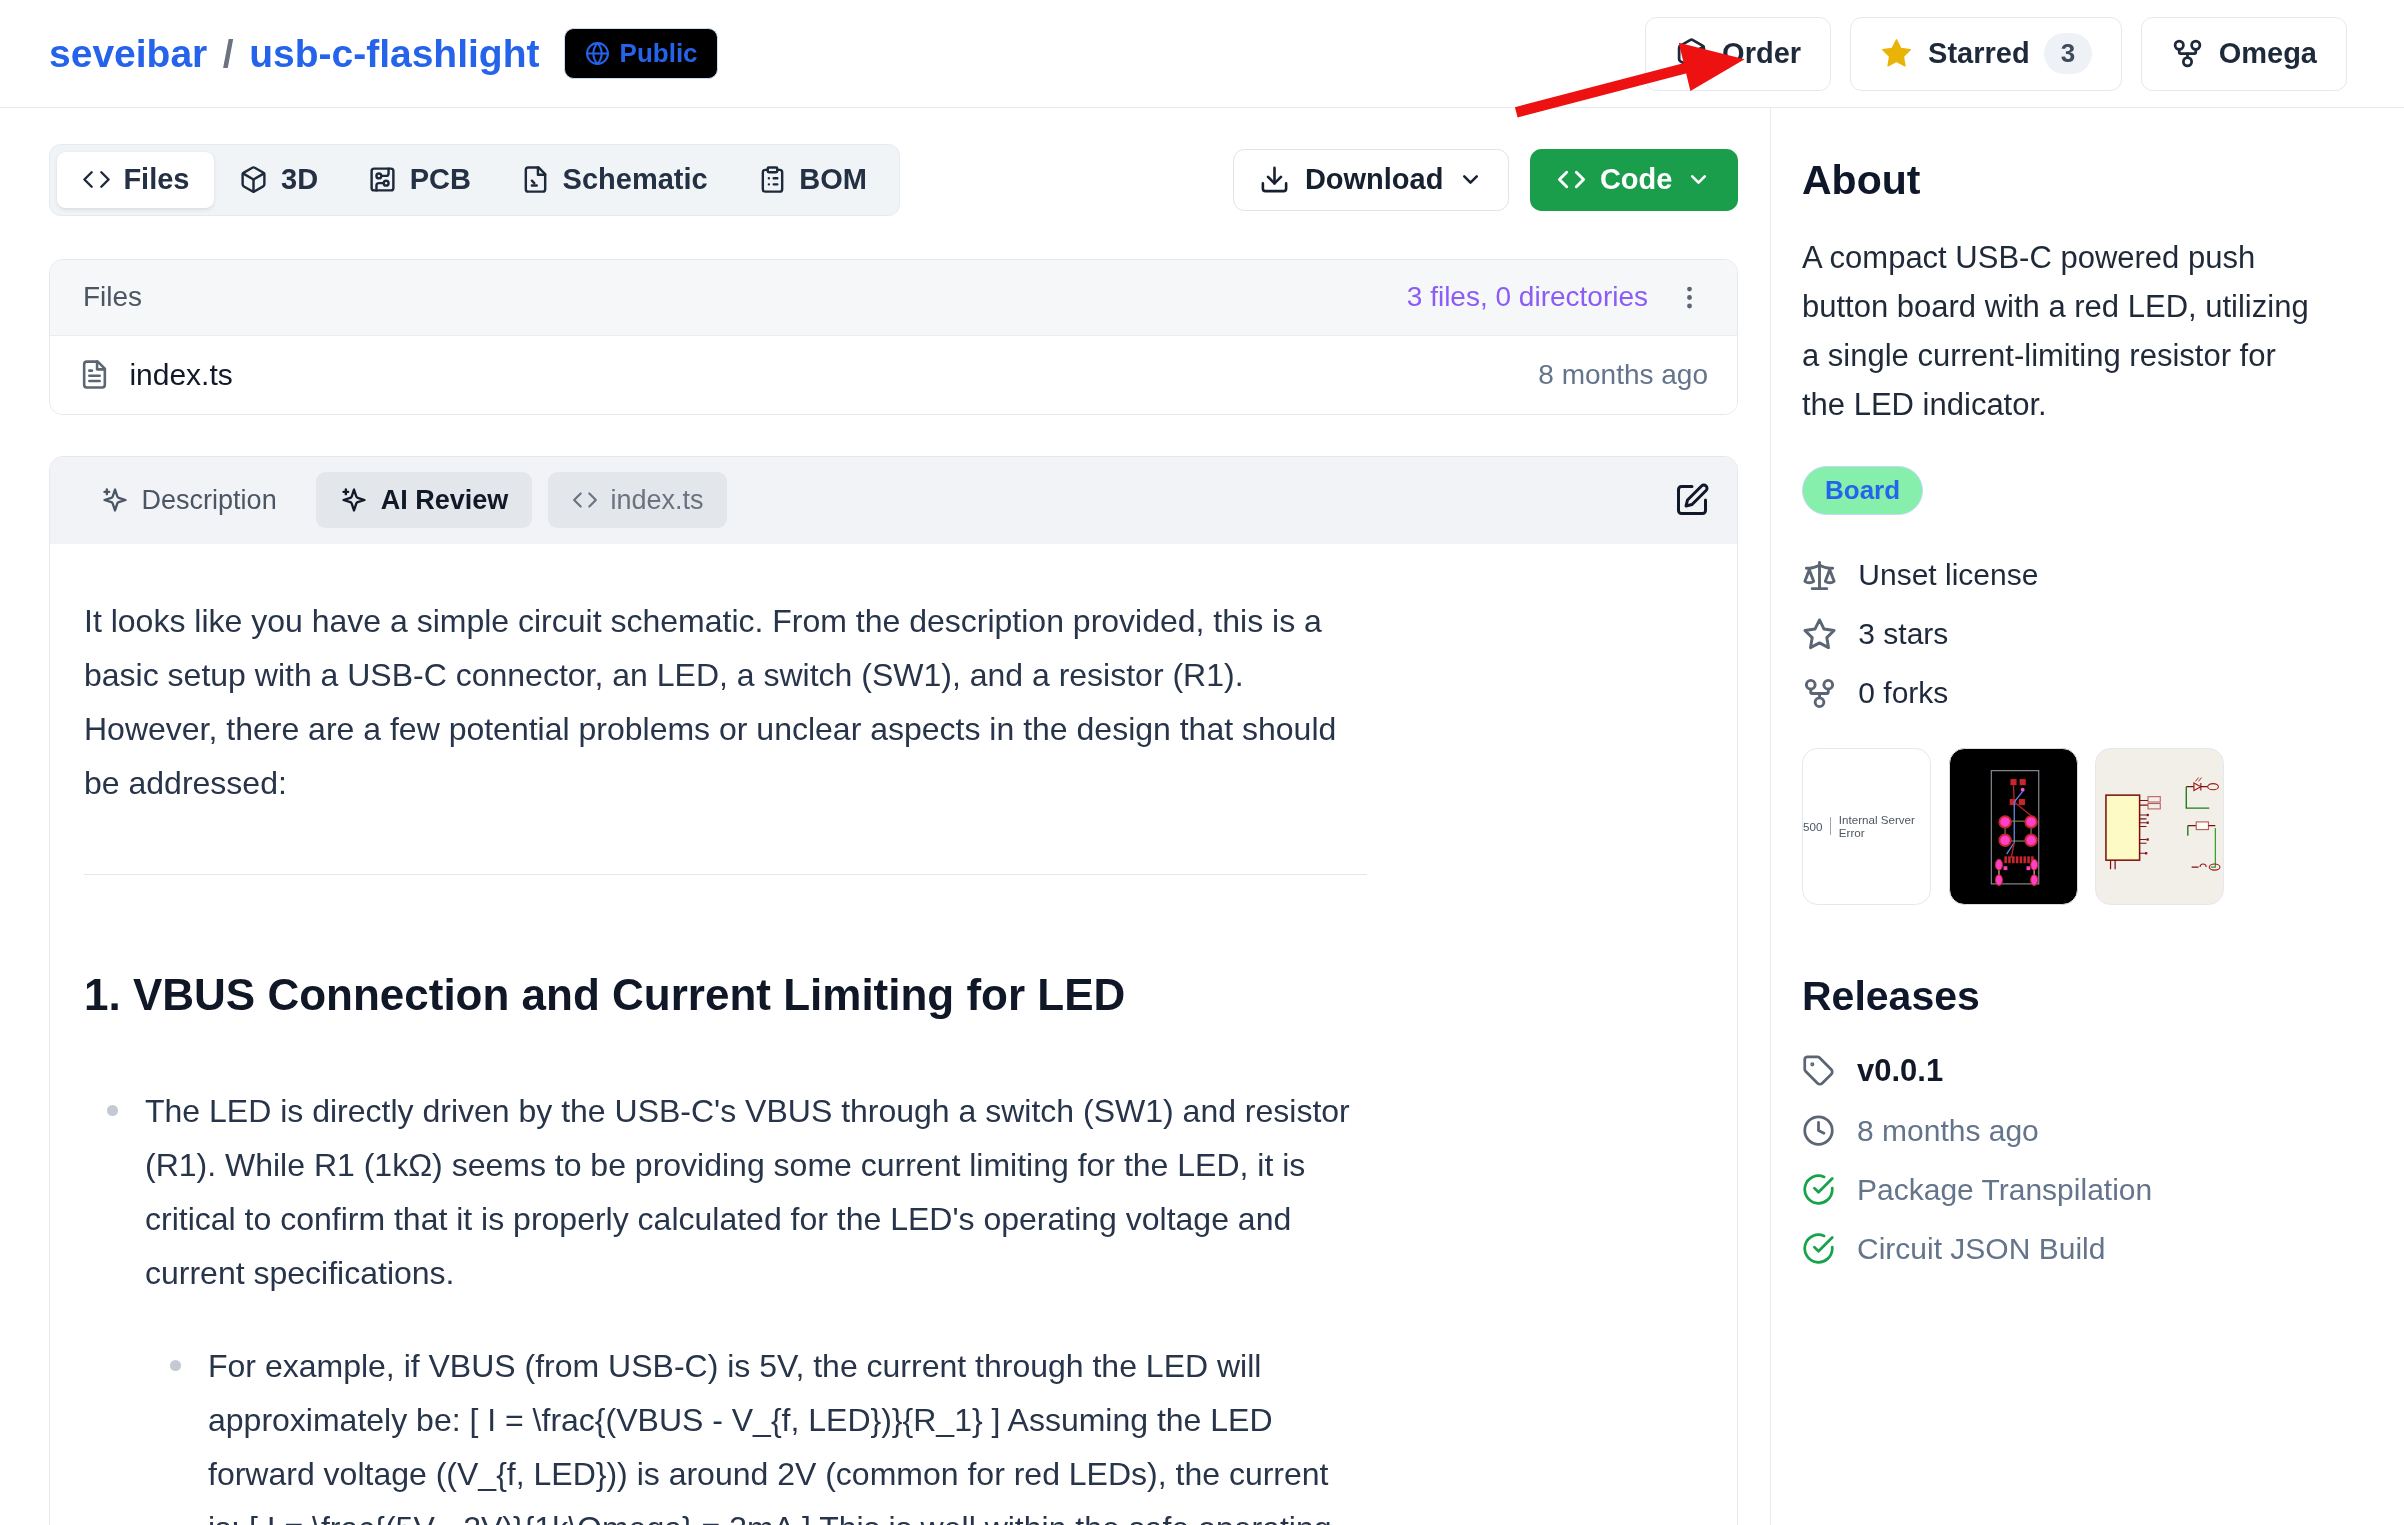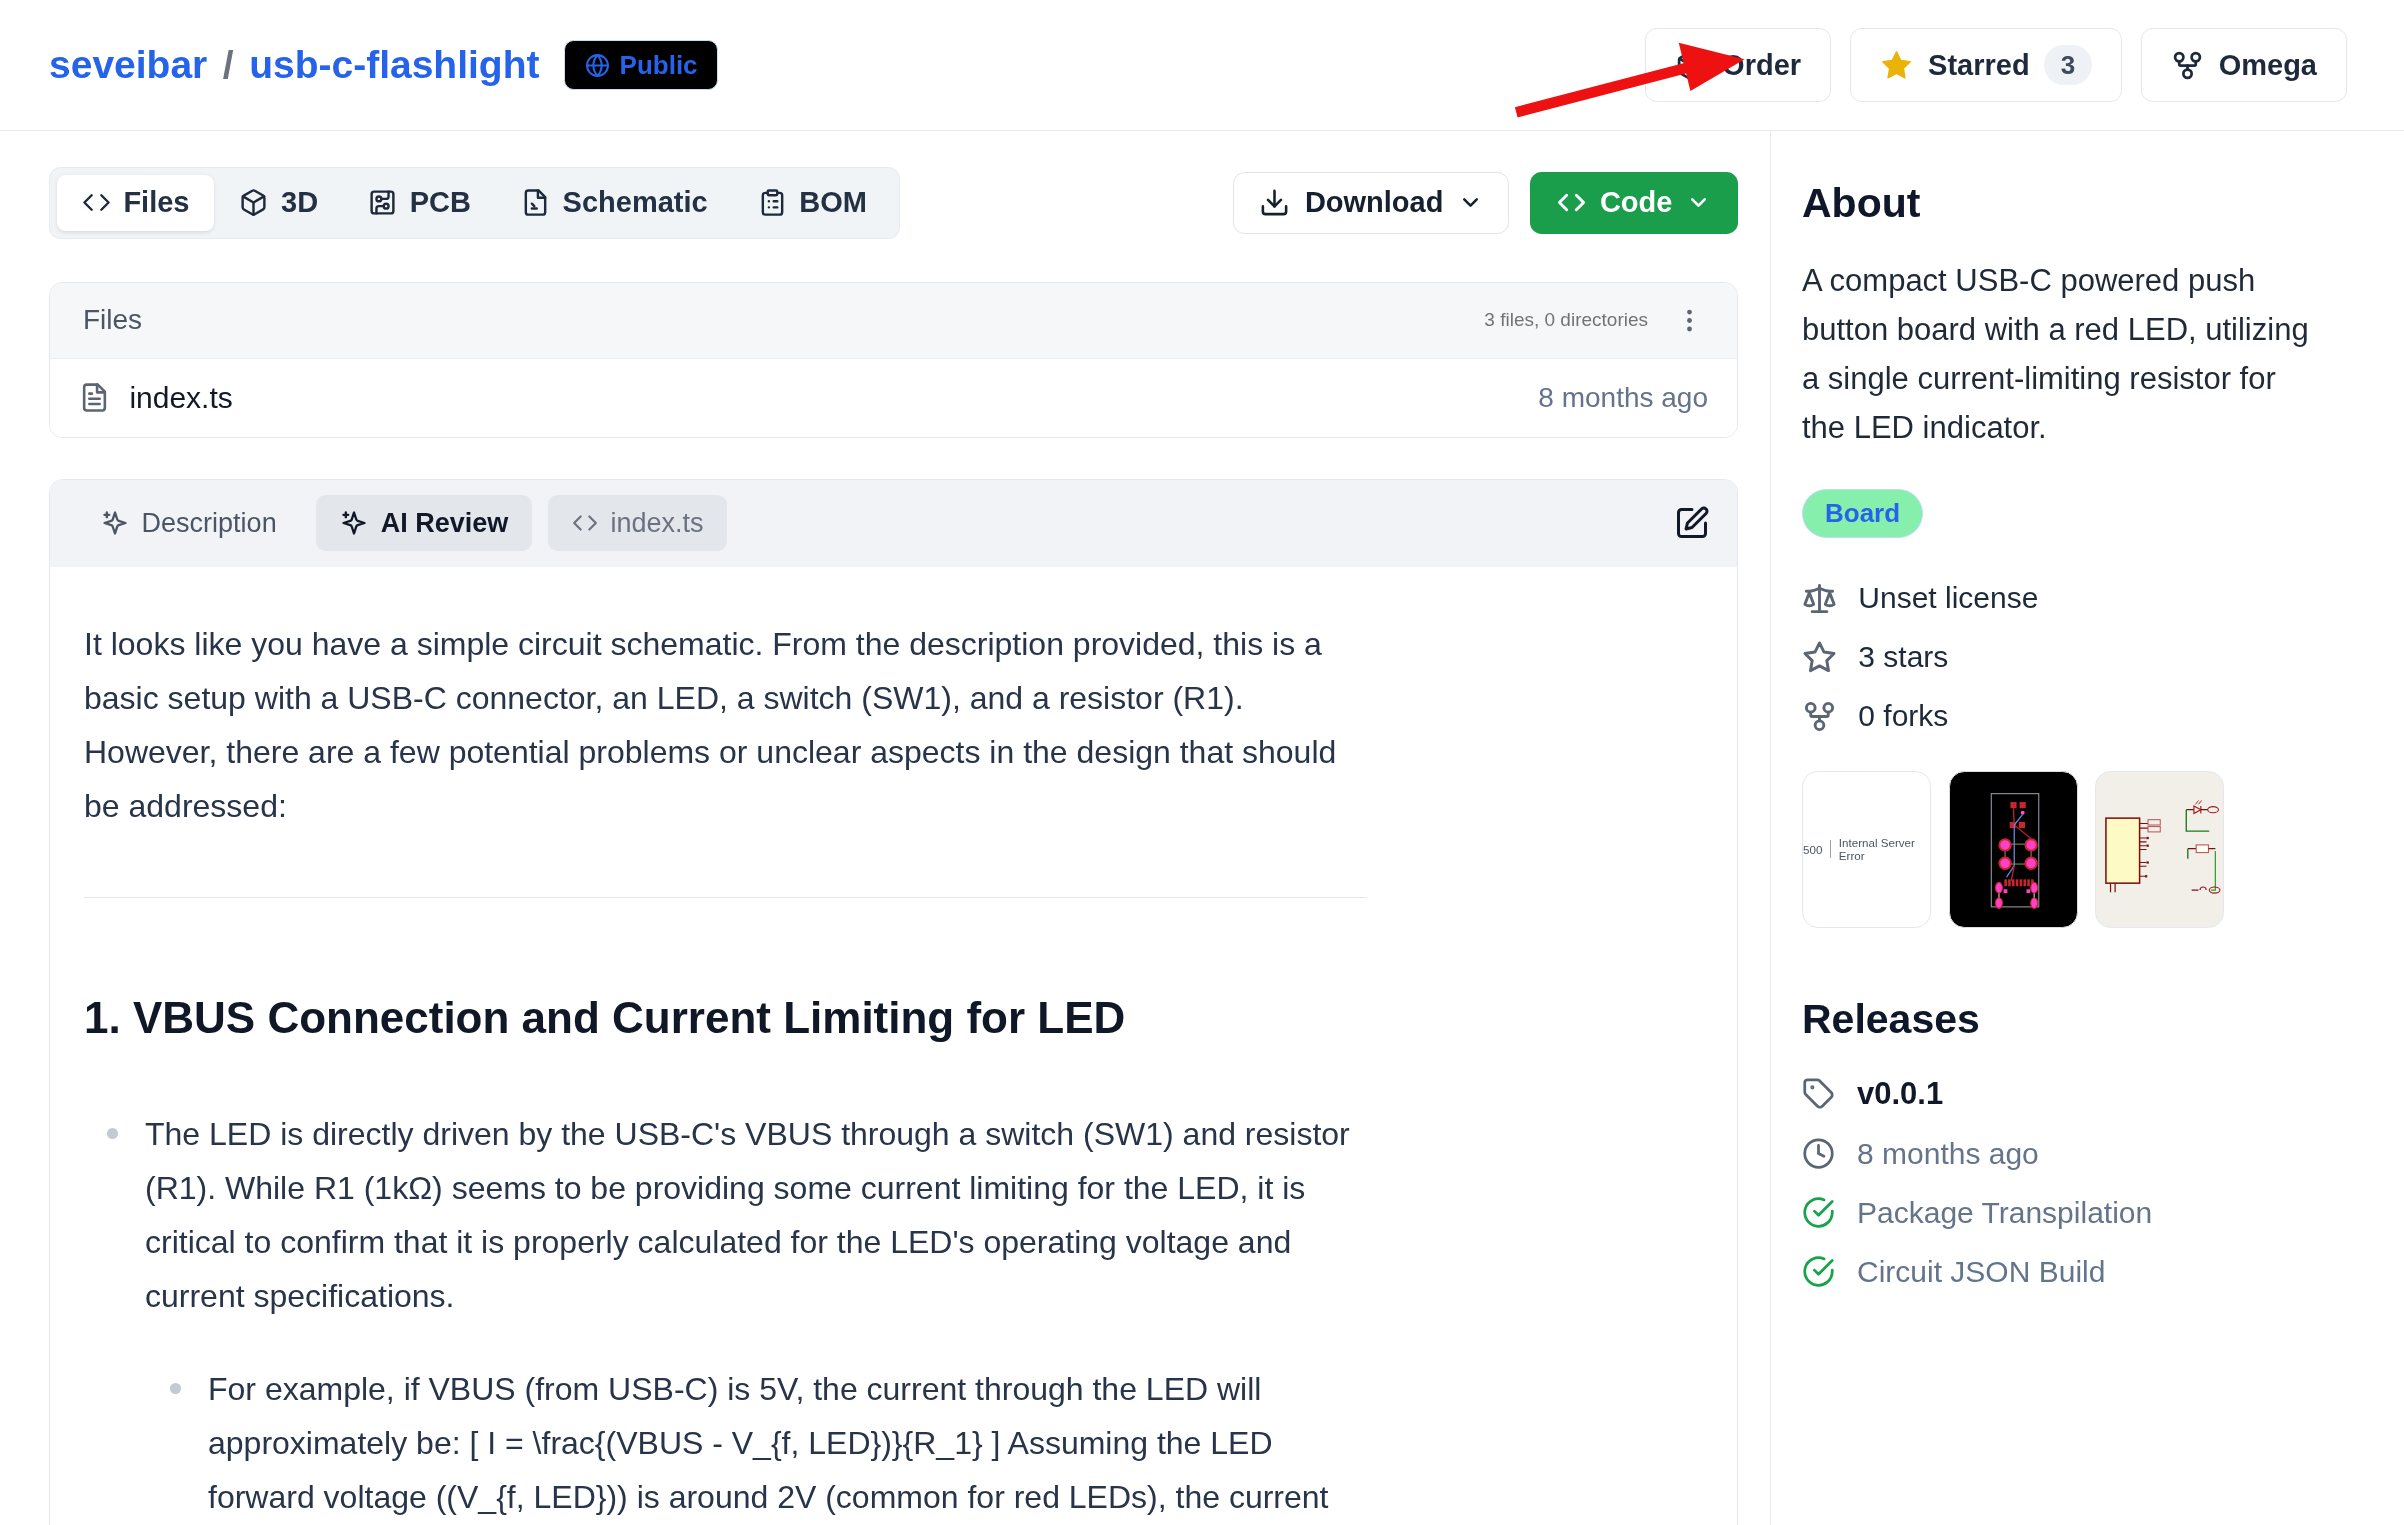--- a/index.html
+++ b/index.html
@@ -1,21 +1,21 @@
 <!DOCTYPE html>
 <html><head>
 <meta charset="utf-8">
 <style>
   * { margin:0; padding:0; box-sizing:border-box; }
   html,body { width:2405px; height:1525px; overflow:hidden; background:#fff;
               font-family:"Liberation Sans", sans-serif; color:#1e293b; }
   svg { display:block; }
 
   
-  .header { height:131px; display:flex; align-items:center; padding:0 58px 0 49px;
+  .header { height:108px; display:flex; align-items:center; padding:0 58px 0 49px;
             border-bottom:1.9px solid #e7eaee; position:relative; }
   .repo-title { display:flex; align-items:center; gap:15.5px; font-size:39px; font-weight:700; }
   .repo-title .owner, .repo-title .repo { color:#2563eb; }
   .repo-title .slash { color:#6b7280; font-weight:600; }
   .visibility-badge { margin-left:25px; display:flex; align-items:center; gap:9.7px;
             background:#000000; border:1.9px solid #cadcf8; color:#2563eb; border-radius:9.7px;
             padding:8.7px 19.4px; font-size:26px; font-weight:700; }
   .header-actions { margin-left:auto; display:flex; gap:19.4px; }
   .hbtn { display:flex; align-items:center; gap:14.6px; height:74px; padding:0 29px;
           background:#fff; border:1.9px solid #e3e8ee; border-radius:11.6px;
@@ -43,21 +43,21 @@
   .code-btn { display:flex; align-items:center; gap:13.6px; height:62px; padding:0 27px;
           background:#1a9e4b; border:none; border-radius:11.6px;
           font-size:29px; font-weight:700; color:#fff; cursor:pointer; }
 
   
   .files-panel { margin-top:43px; border:1.9px solid #e3e8ee; border-radius:13.6px; overflow:hidden; }
   .files-head { background:#f5f7f9; height:76px; display:flex; align-items:center;
                 padding:0 33px; border-bottom:1.9px solid #e9ecf0; }
   .files-head-title { font-size:28px; color:#4b5563; }
   .files-head-right { margin-left:auto; display:flex; align-items:center; gap:27px; }
-  .files-summary { font-size:19px; color:#737373; }
+  .files-summary { font-size:28px; color:#8b5cf6; }
   .file-row { height:78px; display:flex; align-items:center; gap:19.4px; padding:0 29px; background:#fff; }
   .file-name { font-size:30px; color:#111827; }
   .file-age { margin-left:auto; font-size:28px; color:#64748b; }
 
   
   .viewer-panel { margin-top:41px; border:1.9px solid #e3e8ee; border-radius:13.6px;
                   overflow:hidden; min-height:1087px; background:#fff; }
   .viewer-head { background:#f1f3f6; padding:15.5px 27px; display:flex; align-items:center; gap:15.5px; }
   .pill-tab { display:flex; align-items:center; gap:12.6px; height:56px; padding:0 24px;
               border-radius:9.7px; font-size:27px; cursor:pointer; color:#4b5563; }

